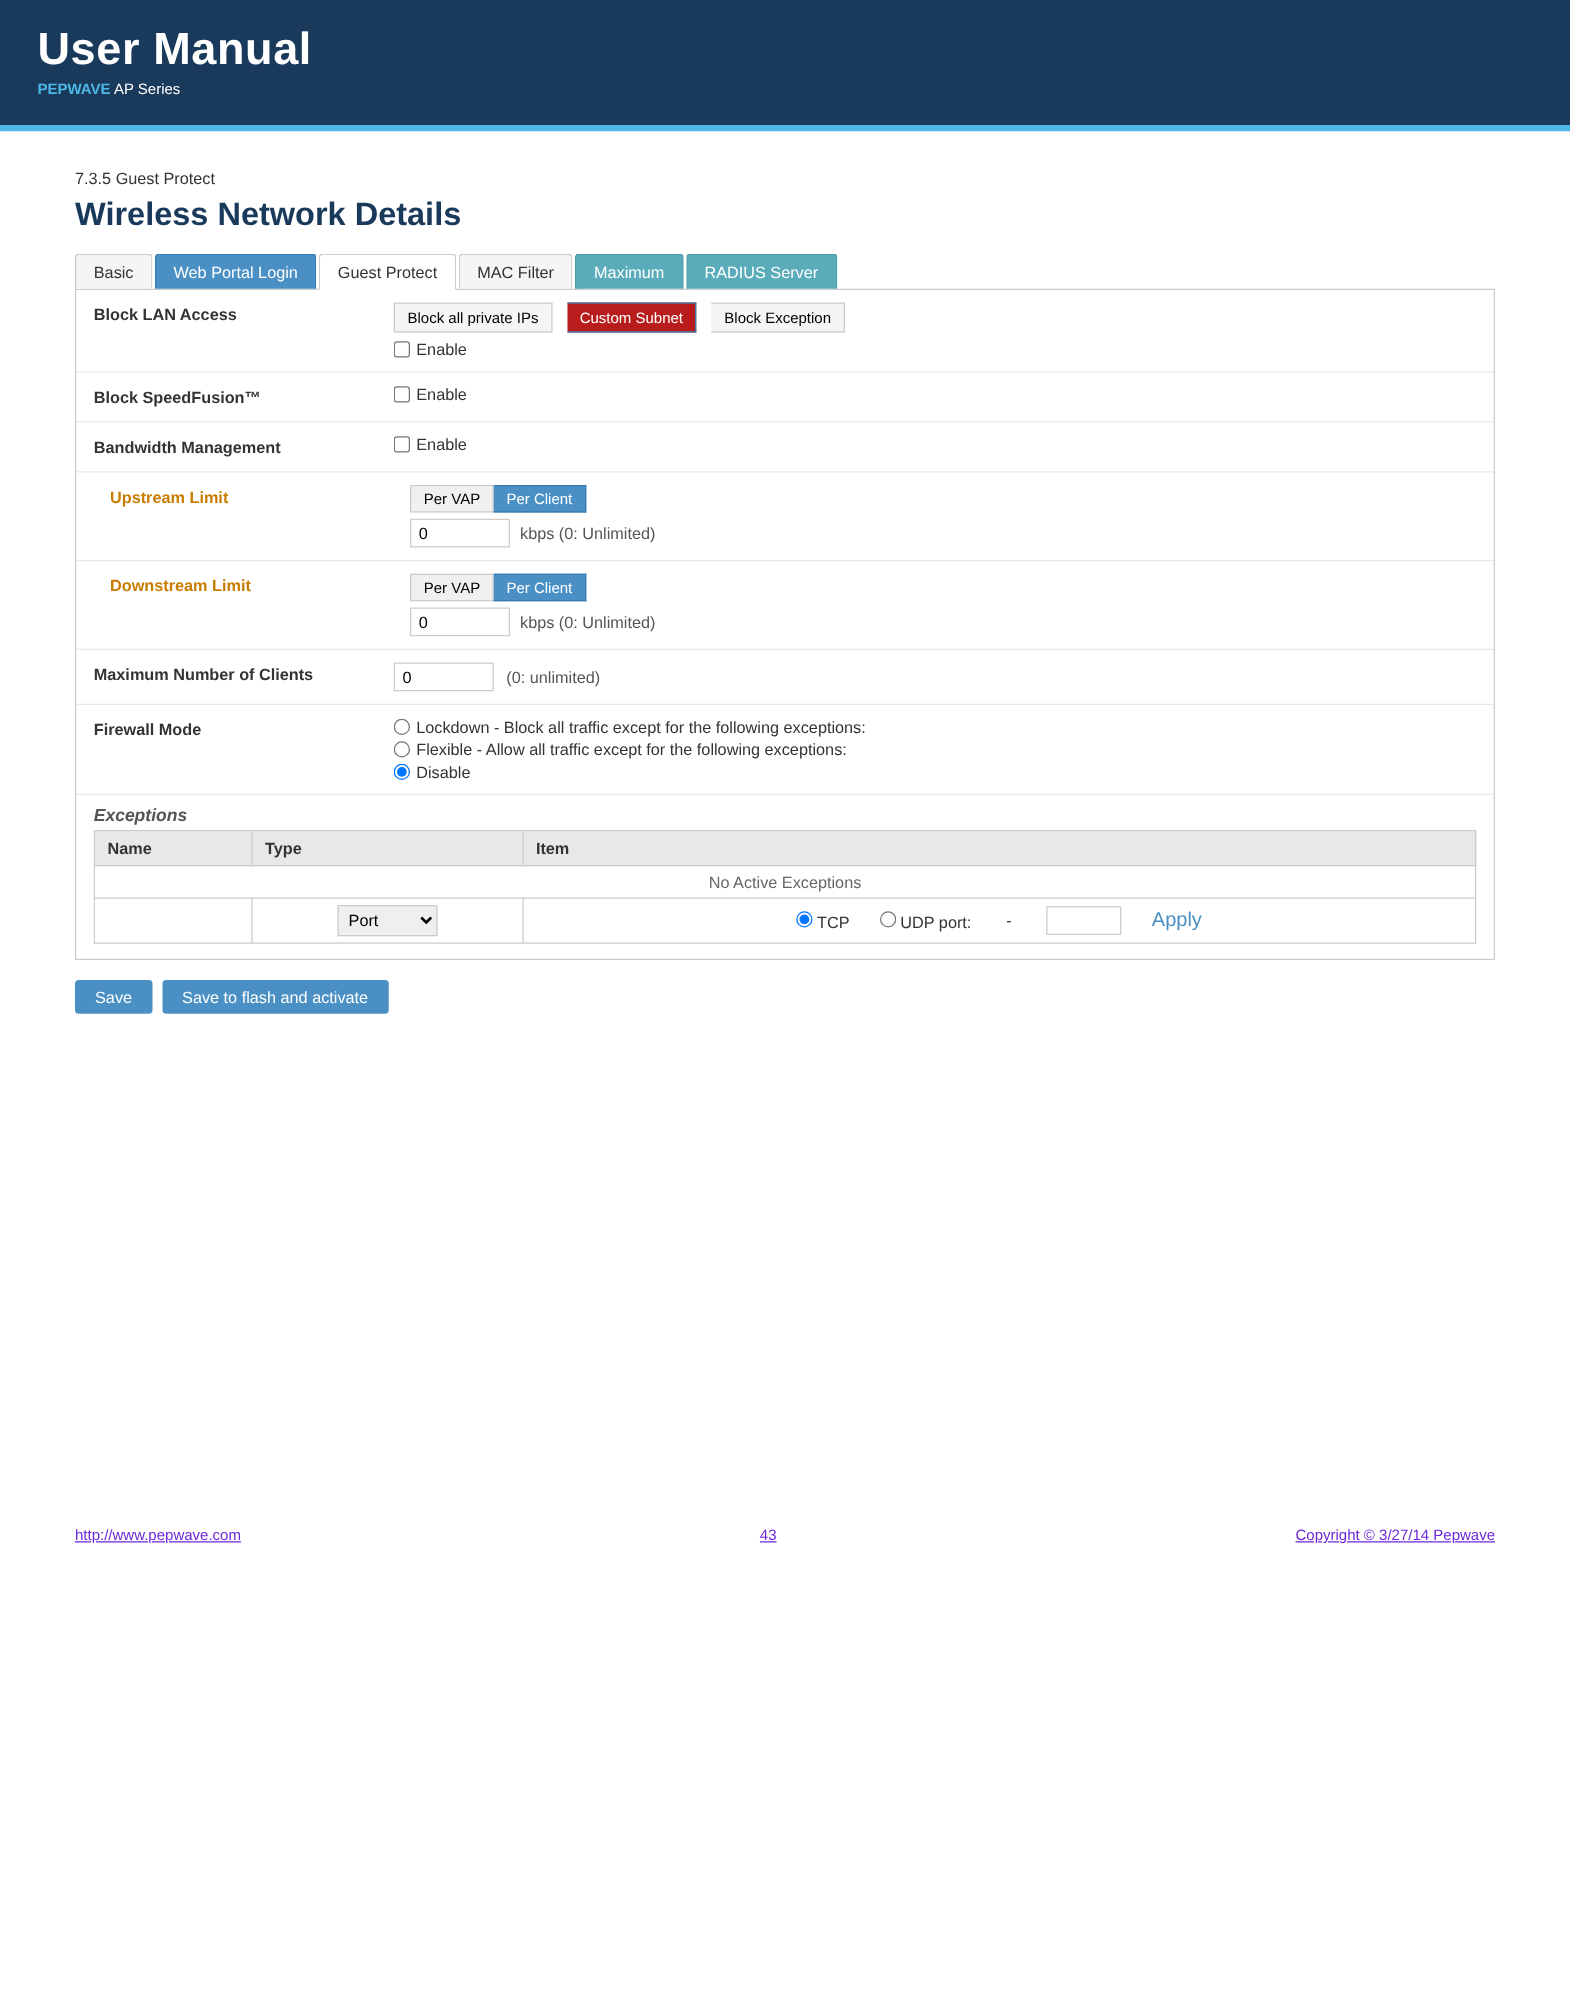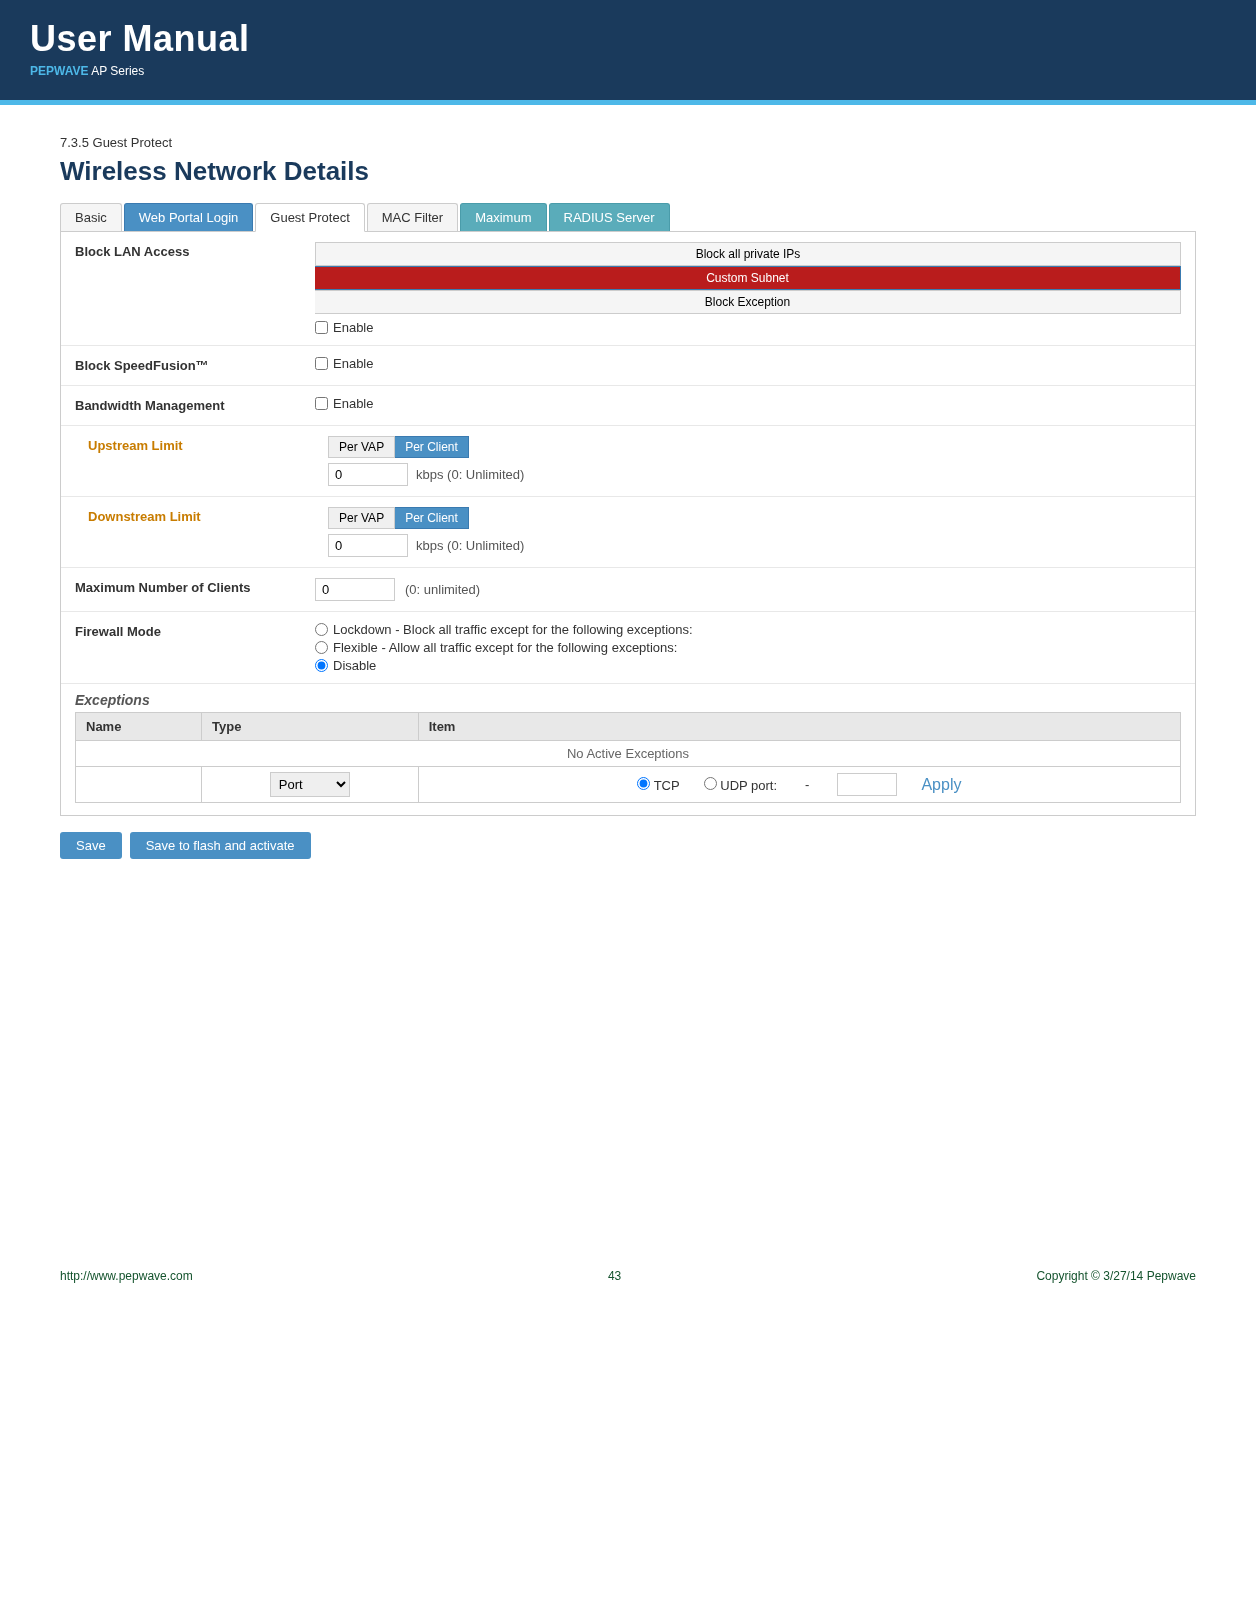--- a/index.html
+++ b/index.html
@@ -124,23 +124,22 @@
       color: #c87c00;
       margin-left: 13px;
     }
     .form-field {
       flex: 1;
     }
 
     
     .btn-group {
       display: flex;
-      gap: 0;
+      gap: 12px;
       margin-bottom: 6px;
-      flex-direction: column;
     }
     .btn-group-item {
       padding: 4px 10px;
       border: 1px solid #ccc;
       background: #f5f5f5;
       font-size: 12px;
       cursor: pointer;
     }
     .btn-group-item.active {
       background: #b91c1c;
@@ -312,21 +311,22 @@
     
     .footer {
       position: absolute;
       bottom: 20px;
       left: 0;
       right: 0;
       display: flex;
       justify-content: space-between;
       padding: 0 60px;
       font-size: 12px;
-      color: #14532d;
+      color: #6d28d9;
+      text-decoration: underline;
     }
     .footer-center {
       text-align: center;
       flex: 1;
     }
   </style>
 </head>
 <body>
 
 <div class="header">

